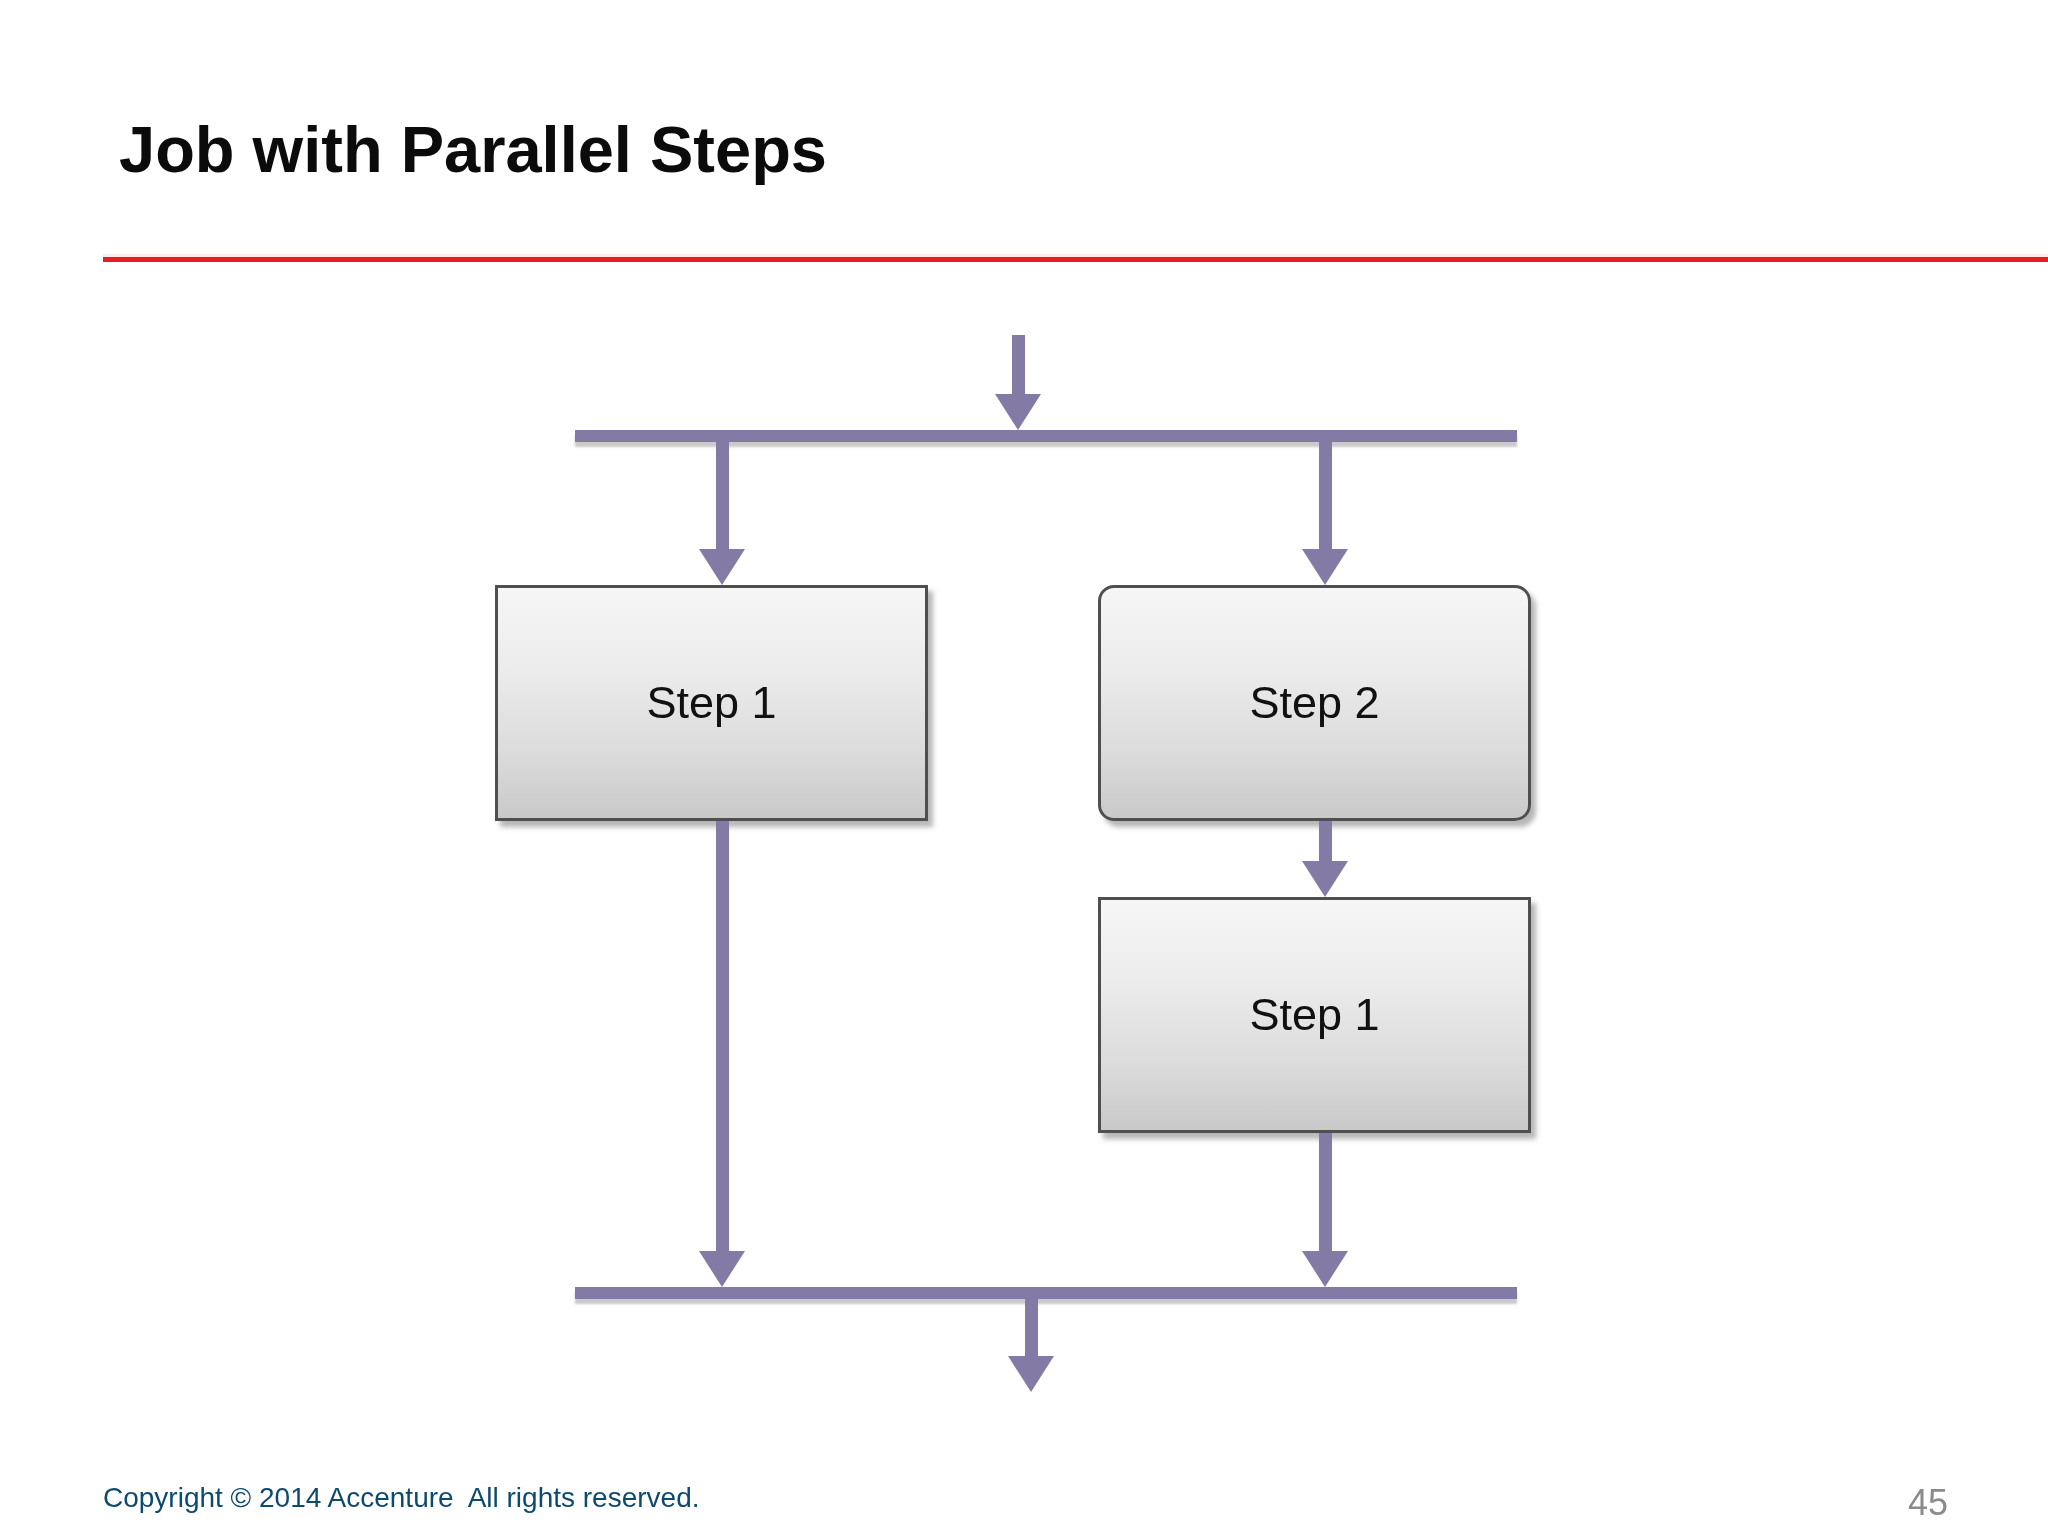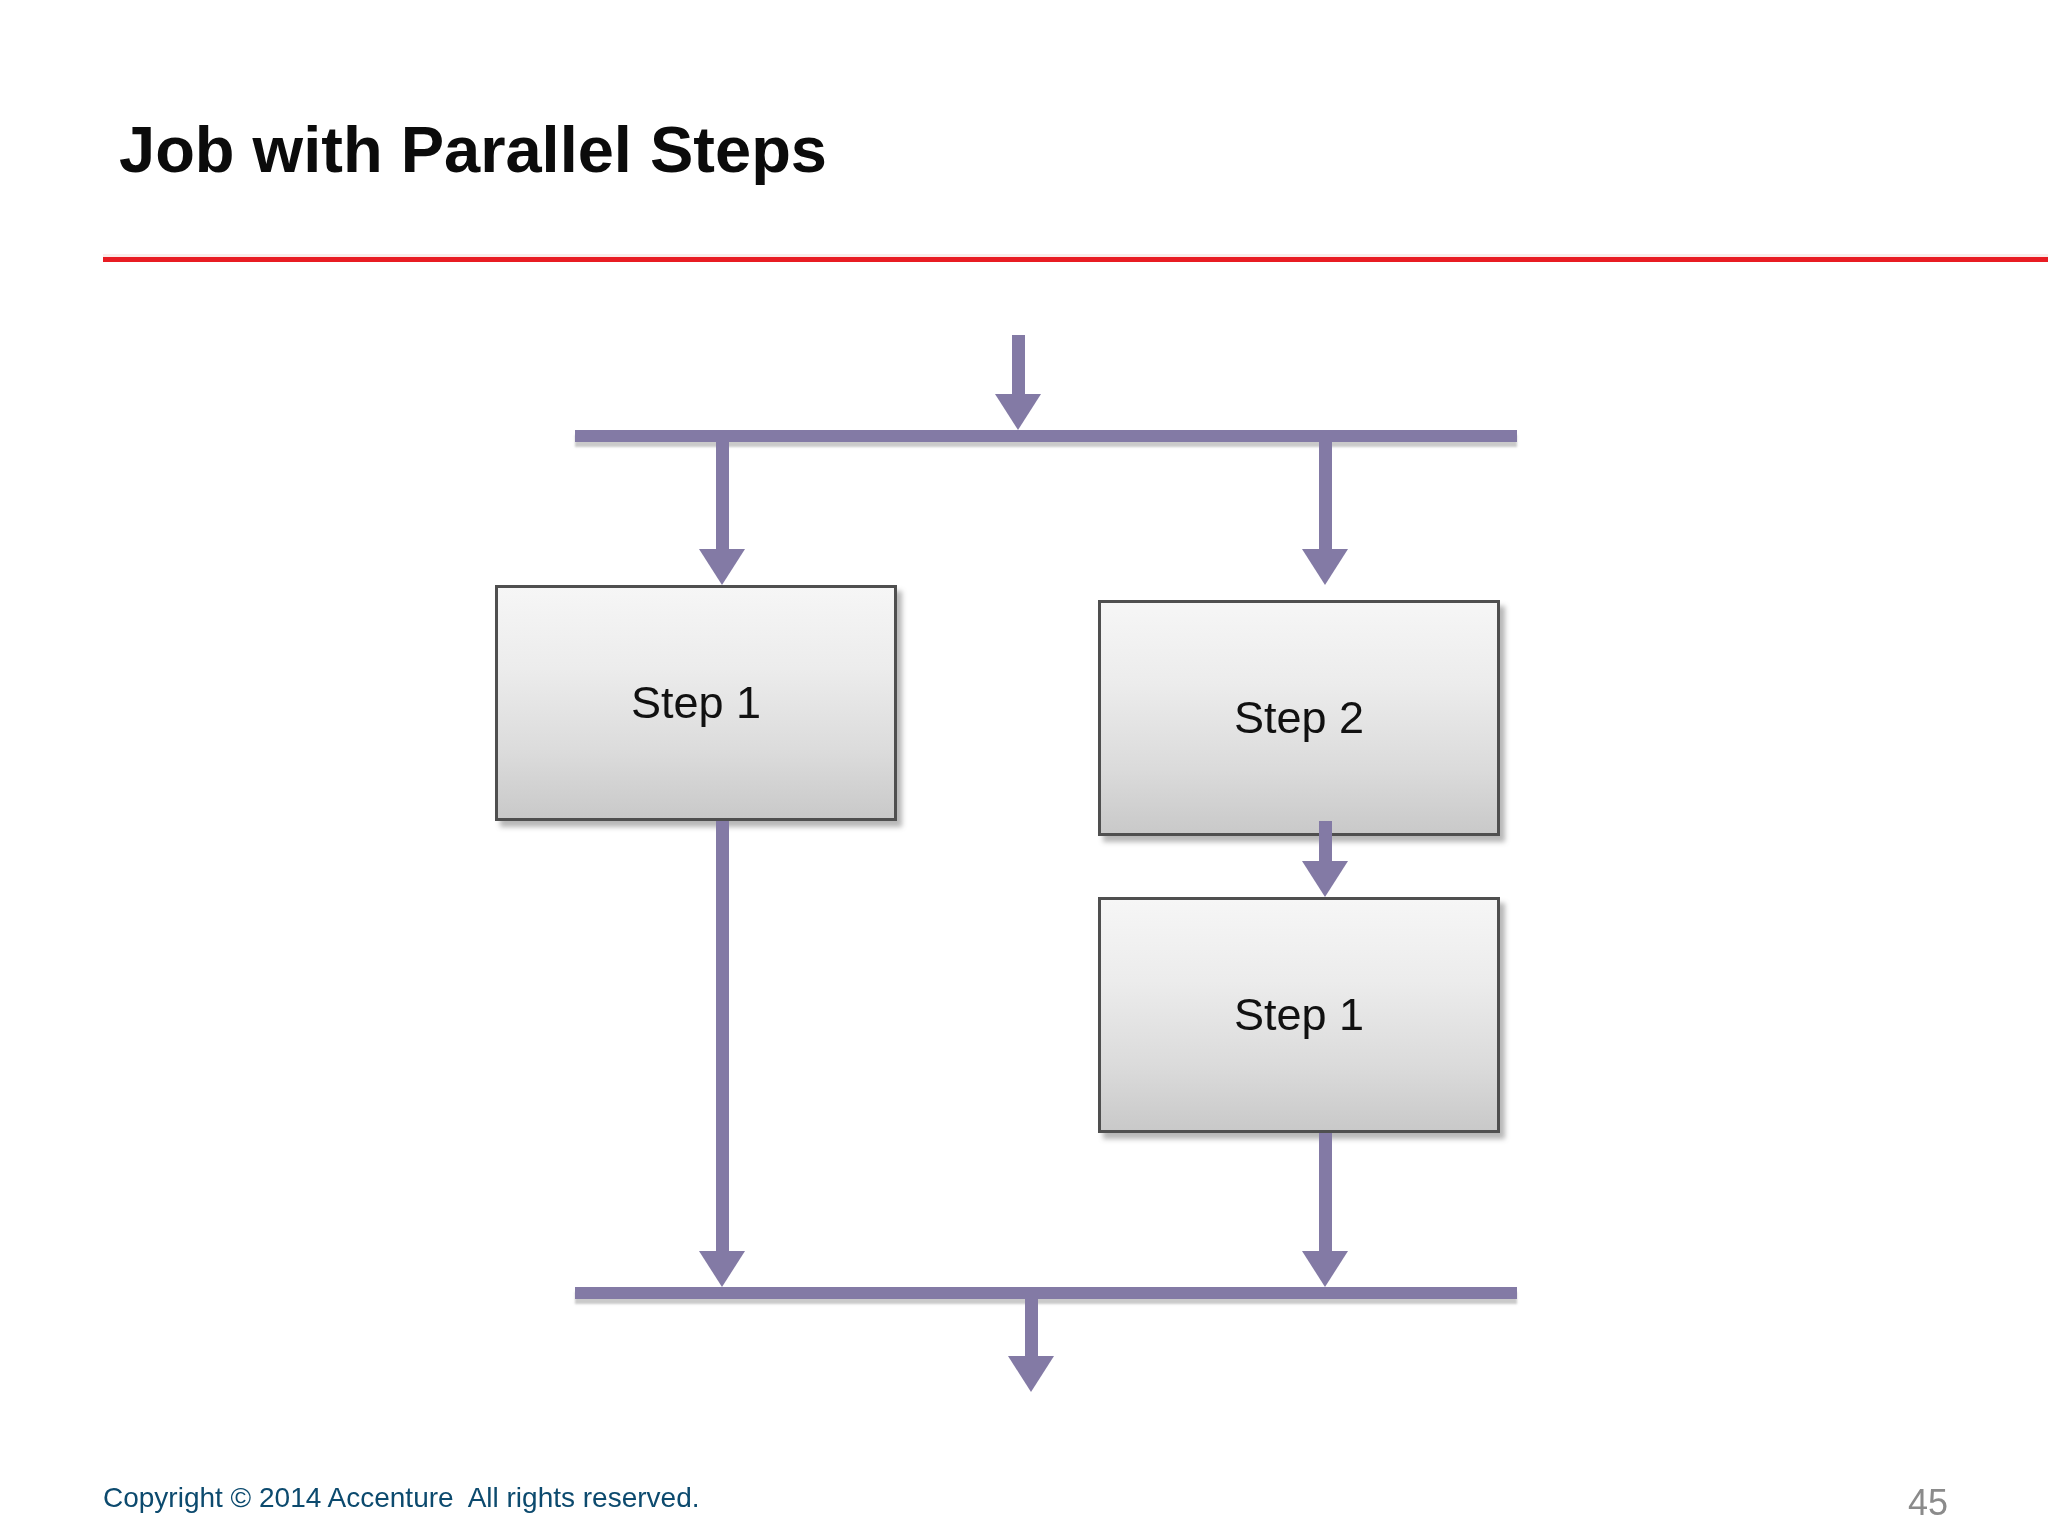--- a/index.html
+++ b/index.html
@@ -36,21 +36,21 @@
   .vshaft { position: absolute; width: 13px; background: var(--purple); }
   .ahead {
     position: absolute; width: 0; height: 0;
     border-left: 23px solid transparent;
     border-right: 23px solid transparent;
     border-top: 36px solid var(--purple);
   }
 
   
   .step-box {
-    position: absolute; width: 402px; height: 236px; box-sizing: border-box;
+    position: absolute; width: 433px; height: 236px; box-sizing: border-box;
     border: 3px solid #4f4f4f;
     background: linear-gradient(180deg, #f6f6f6 0%, #ececec 35%, #dbdbdb 72%, #c9c9c9 100%);
     box-shadow: 5px 6px 5px rgba(95,95,95,0.45);
     display: flex; align-items: center; justify-content: center;
   }
   .step-box span { font-size: 45px; color: #111111; }
 
   
   .footer-copy {
     position: absolute; left: 103px; top: 1482px;
@@ -79,21 +79,21 @@
     <div class="vshaft" style="left:716px; top:442px; height:110px;"></div>
     <div class="ahead" style="left:699px; top:549px;"></div>
 
     <div class="vshaft" style="left:1319px; top:442px; height:110px;"></div>
     <div class="ahead" style="left:1302px; top:549px;"></div>
 
     <div class="step-box" style="left:495px; top:585px;">
       <span>Step 1</span>
     </div>
 
-    <div class="step-box" style="left:1098px; top:600px;">
+    <div class="step-box" style="left:1098px; top:585px;border-radius:16px;">
       <span>Step 2</span>
     </div>
 
     <div class="vshaft" style="left:1319px; top:821px; height:43px;"></div>
     <div class="ahead" style="left:1302px; top:861px;"></div>
 
     <div class="step-box" style="left:1098px; top:897px;">
       <span>Step 1</span>
     </div>
 

